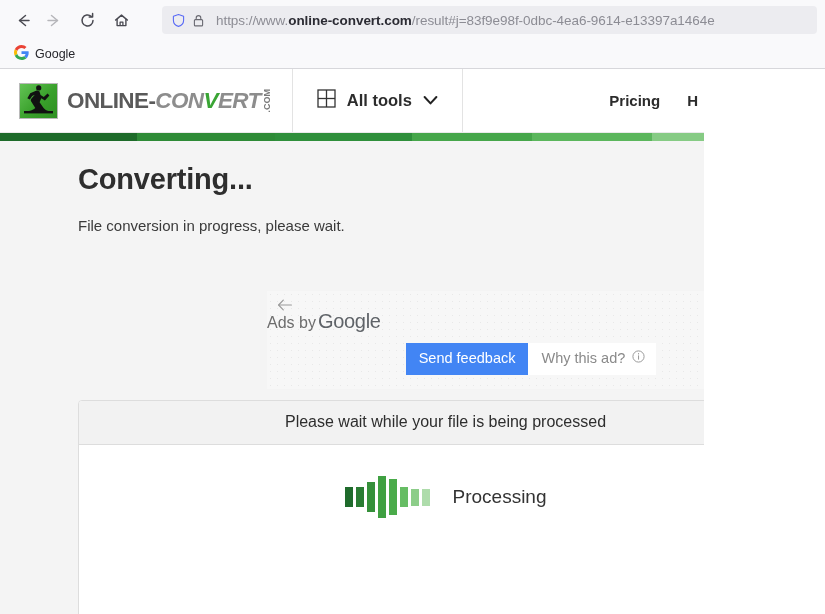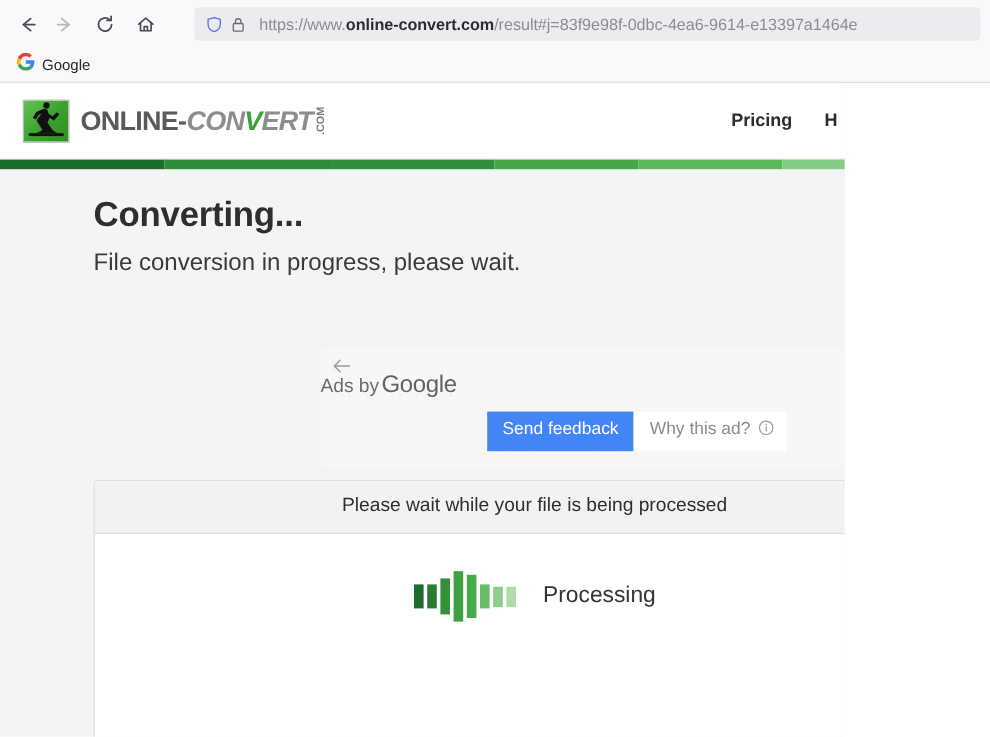--- a/index.html
+++ b/index.html
@@ -194,23 +194,23 @@
   }
   .headline {
     font-size: 29px;
     font-weight: 700;
     color: #2e2e2e;
     margin: 0;
     letter-spacing: -0.2px;
     line-height: 1.15;
   }
   .subline {
-    font-size: 20px;
+    font-size: 15px;
     color: #3a3a3a;
-    margin: 11px 0 0 0;
+    margin: 21px 0 0 0;
     line-height: 1.2;
   }
 
   
   .ad-block {
     position: absolute;
     left: 267px;
     top: 222px;
     width: 558px;
     height: 98px;
@@ -409,20 +409,35 @@
       <span class="logo-wordmark">
         <span class="wm-online">ONLINE</span>
           <span class="wm-dash">-</span>
           <span class="wm-con">CON</span>
           <span class="wm-v">V</span>
           <span class="wm-ert">ERT</span>
           <span class="wm-dotcom">.COM</span>
       </span>
     </div>
 
+    <div class="tools-zone">
+      <span>
+        <svg width="19" height="19" viewBox="0 0 19 19">
+          <rect x="1" y="1" width="17" height="17" fill="none" stroke="#333333" stroke-width="1.3"></rect>
+          <line x1="9.5" y1="1" x2="9.5" y2="18" stroke="#333333" stroke-width="1.3"></line>
+          <line x1="1" y1="9.5" x2="18" y2="9.5" stroke="#333333" stroke-width="1.3"></line>
+        </svg>
+      </span>
+      <span class="tools-label">All tools</span>
+      <span>
+        <svg width="15" height="11" viewBox="0 0 15 11">
+          <path d="M1.6 2 L7.5 8.4 L13.4 2" fill="none" stroke="#222222" stroke-width="2" stroke-linecap="round" stroke-linejoin="round"></path>
+        </svg>
+      </span>
+    </div>
 
     <div class="header-spacer"></div>
 
     <div class="header-links">
       <span class="header-link">Pricing</span>
       <span class="header-link">H</span>
     </div>
   </div>
 
   <div class="green-strip">

